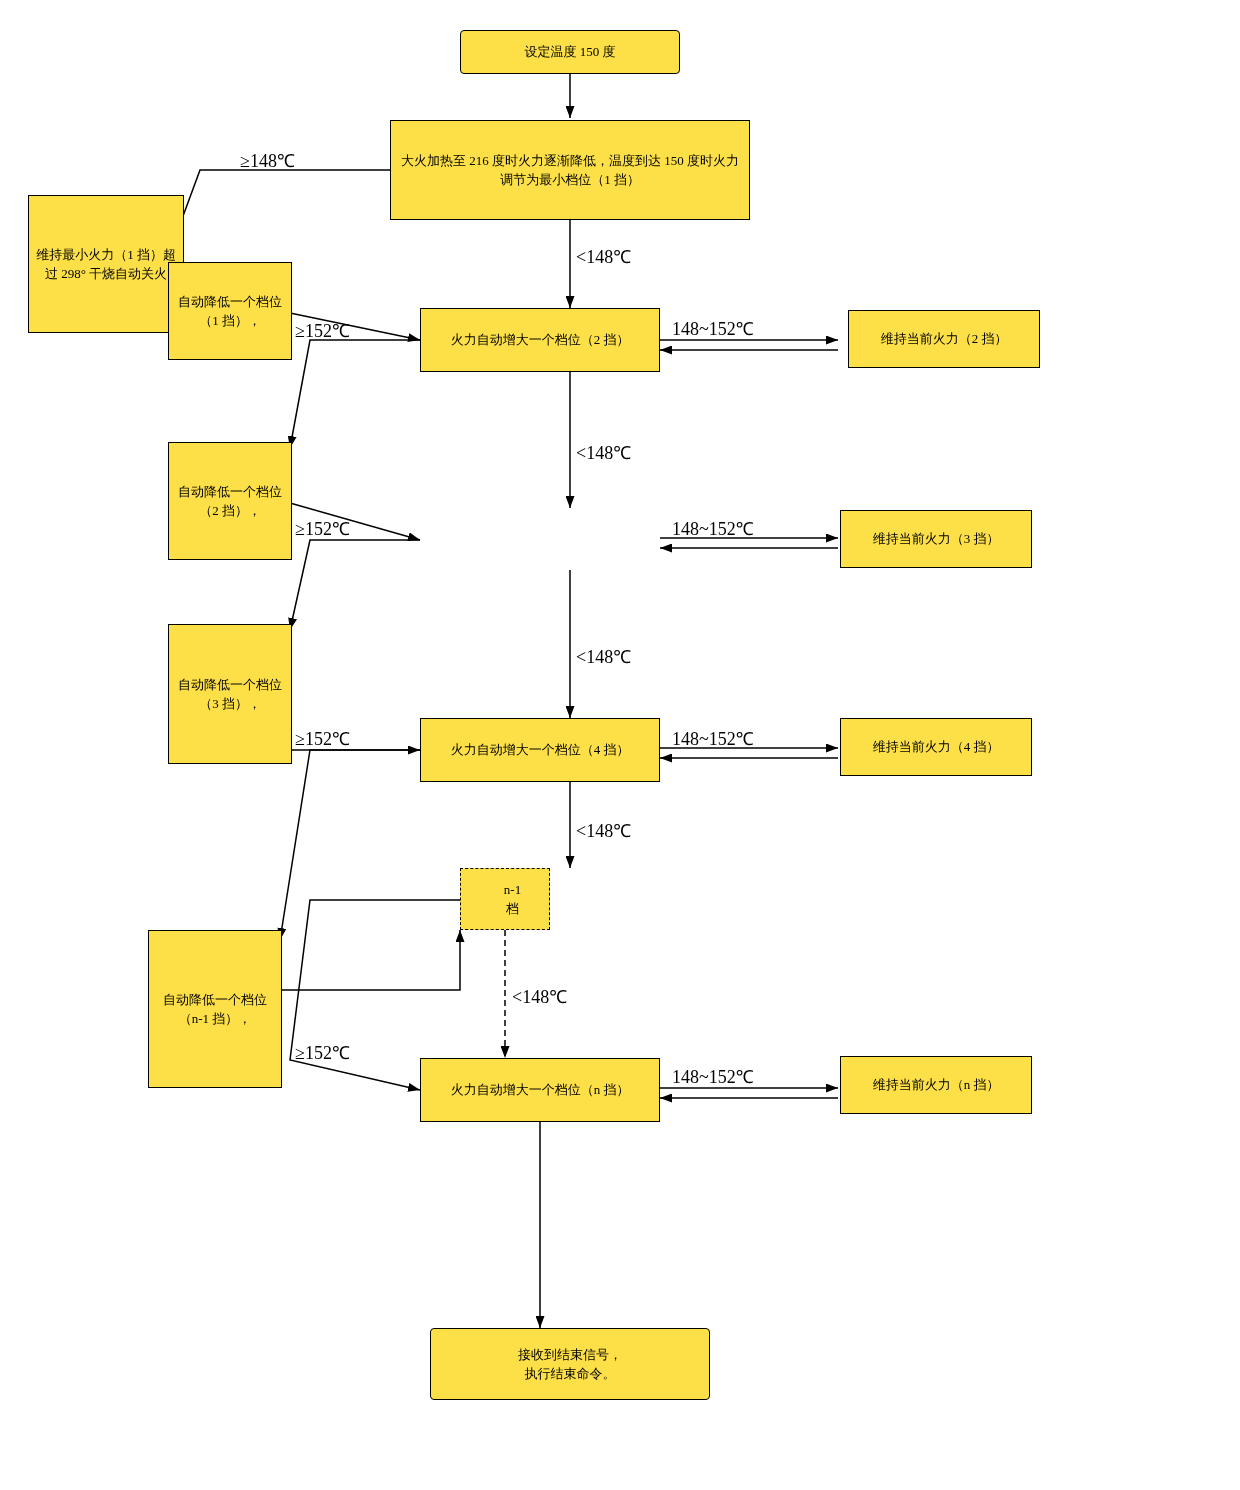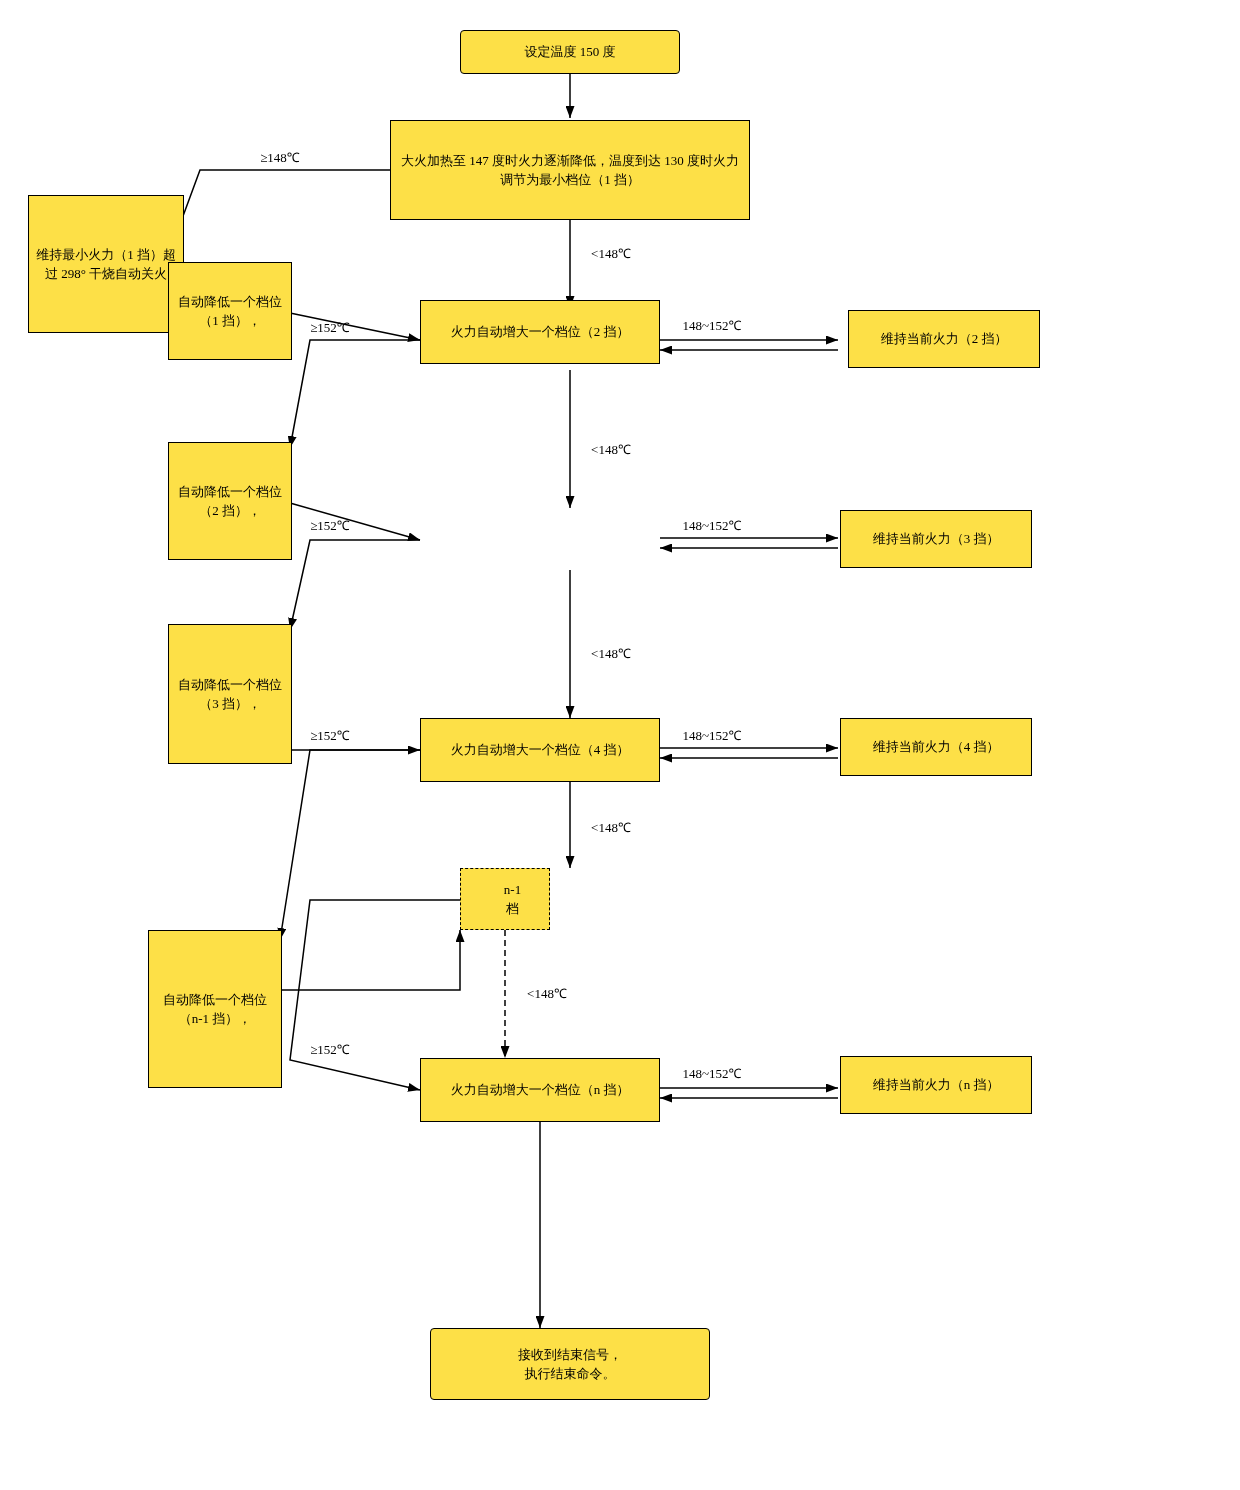--- a/index.html
+++ b/index.html
@@ -34,22 +34,22 @@
     svg.arrows {
       position: absolute;
       top: 0; left: 0;
       width: 1240px;
       height: 1490px;
       pointer-events: none;
     }
     .label {
       position: absolute;
       background: transparent;
-      text-align: center;
-      font-size: 13px;
+      text-align: left;
+      font-size: 18px;
     }
   </style>
 </head>
 <body>
 
 <div class="diagram-container">
 
   <svg class="arrows">
 
     <defs>
@@ -104,24 +104,24 @@
 
     <line x1="660" y1="1088" x2="838" y2="1088" stroke="#000" stroke-width="1.5" marker-end="url(#arrowhead)"></line>
     <line x1="838" y1="1098" x2="660" y2="1098" stroke="#000" stroke-width="1.5" marker-end="url(#arrowhead)"></line>
   </svg>
 
   <div class="box box-rounded" style="left:460px; top:30px; width:220px; height:44px;">
     <span>设定温度 150 度</span>
   </div>
 
   <div class="box" style="left:390px; top:120px; width:360px; height:100px;">
-    <span>大火加热至 147 度时火力逐渐降低，温度到达 130 度时火力调节为最小档位（1 挡）</span>
-  </div>
-
-  <div class="box" style="left:420px; top:300px; width:240px; height:64px;">
+    <span>大火加热至 216 度时火力逐渐降低，温度到达 150 度时火力调节为最小档位（1 挡）</span>
+  </div>
+
+  <div class="box" style="left:420px; top:308px; width:240px; height:64px;">
     <span>火力自动增大一个档位（2 挡）</span>
   </div>
 
 
   <div class="box" style="left:420px; top:718px; width:240px; height:64px;">
     <span>火力自动增大一个档位（4 挡）</span>
   </div>
 
   <div class="box" style="left:460px; top:868px; width:90px; height:62px; border-style: dashed;">
     <span style="white-space:pre;margin-left:15px;">n-1

